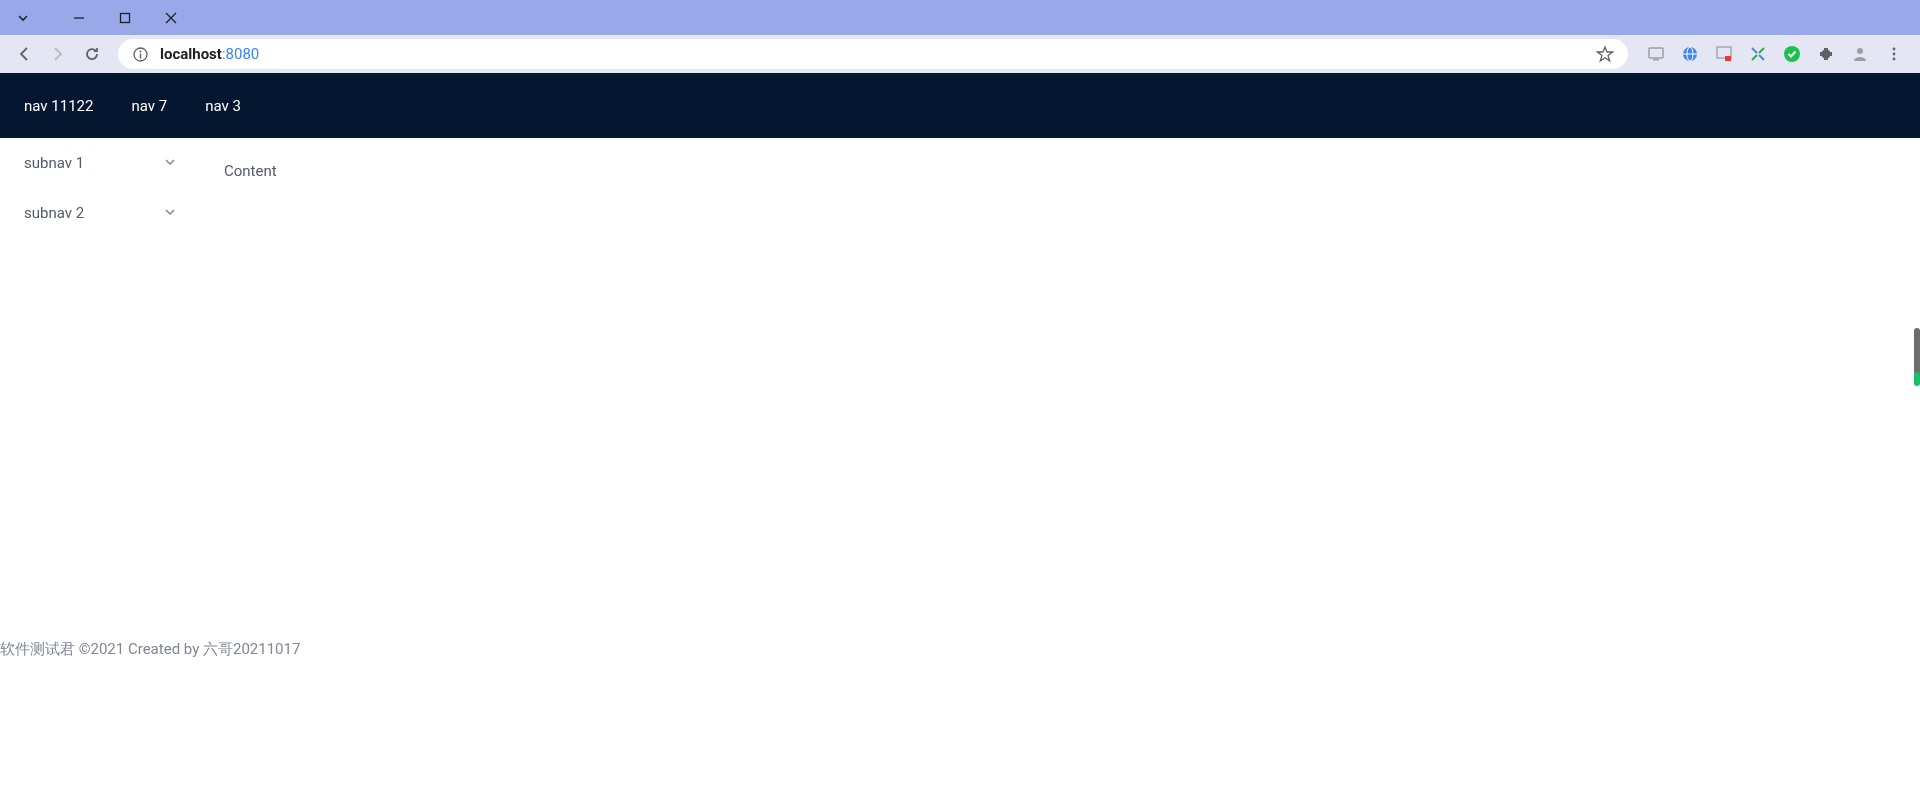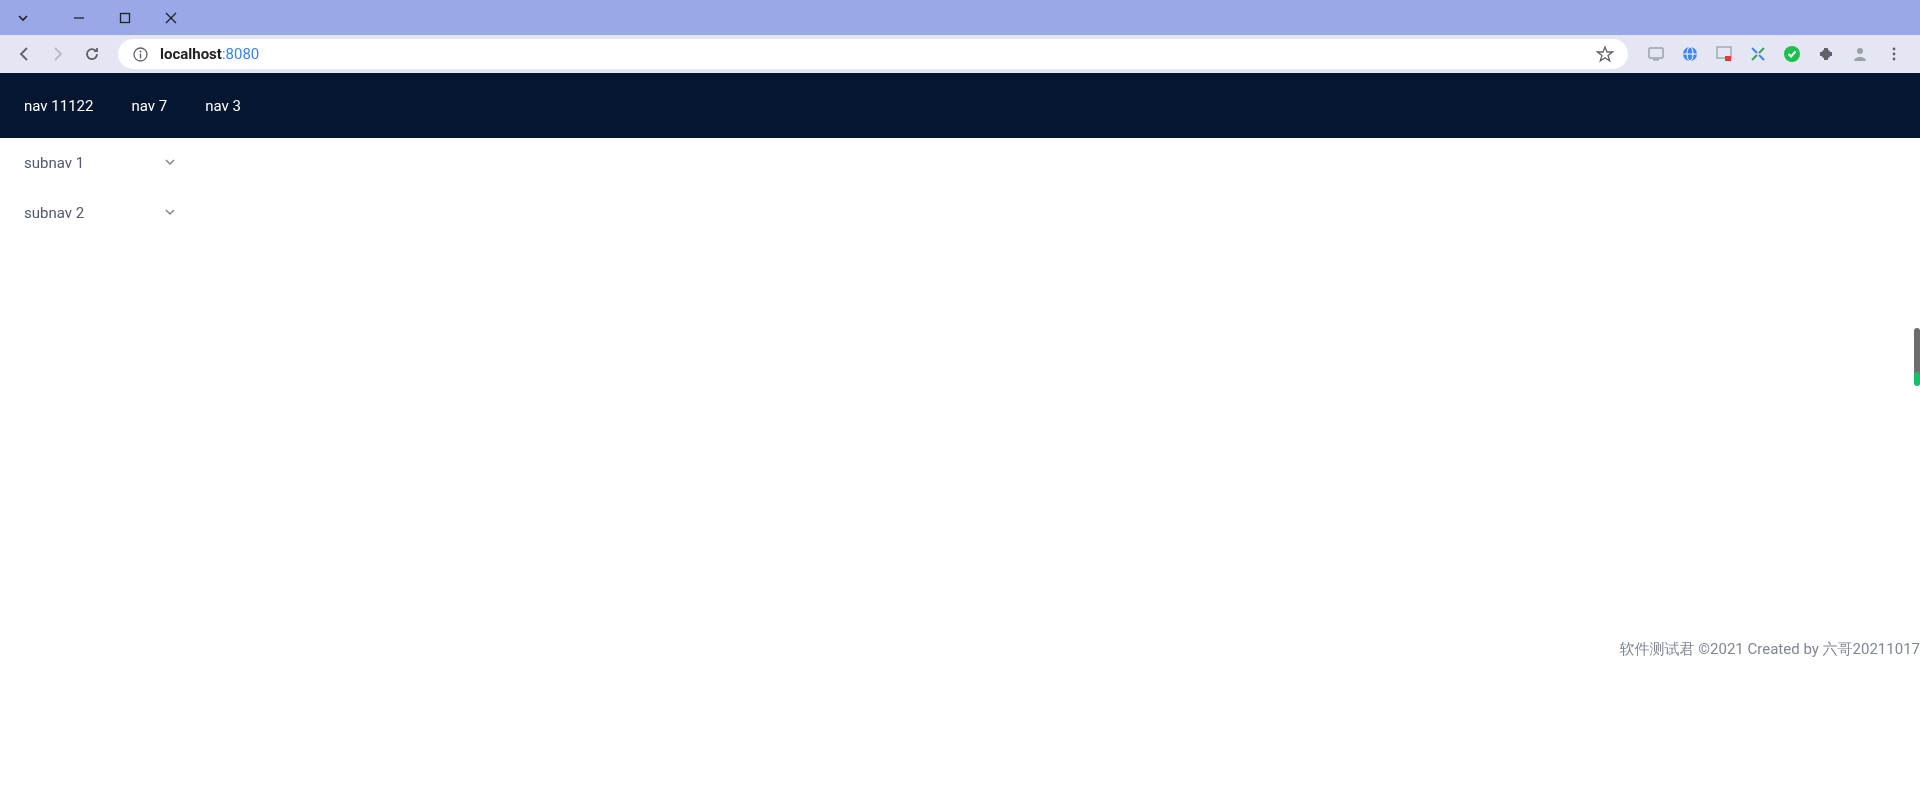--- a/index.html
+++ b/index.html
@@ -205,21 +205,21 @@
     .content-area {
       padding: 24px;
       color: #515a6e;
       font-size: 15px;
     }
     .footer {
       position: absolute;
       left: 0;
       right: 0;
       bottom: 140px;
-      text-align: right;
+      text-align: left;
       color: #808695;
       font-size: 15px;
     }
     .scrollbar-indicator {
       position: fixed;
       right: 0;
       top: 328px;
       width: 6px;
       height: 52px;
       background: #6d6d6d;
@@ -371,20 +371,23 @@
       <div class="subnav-item">
         <span>subnav 2</span>
         <span class="chev">
           <svg width="12" height="12" viewBox="0 0 12 12">
               <path d="M2 4 L6 8 L10 4" stroke="#808695" stroke-width="1.5" fill="none"></path>
             </svg>
         </span>
       </div>
     </div>
 
+    <div class="content-area">
+      <span>Content</span>
+    </div>
   </div>
 
   <div class="footer">
     <span>软件测试君 ©2021 Created by 六哥20211017</span>
   </div>
 
   <div class="scrollbar-indicator"></div>
   <div class="scrollbar-green"></div>
 
 </div>

